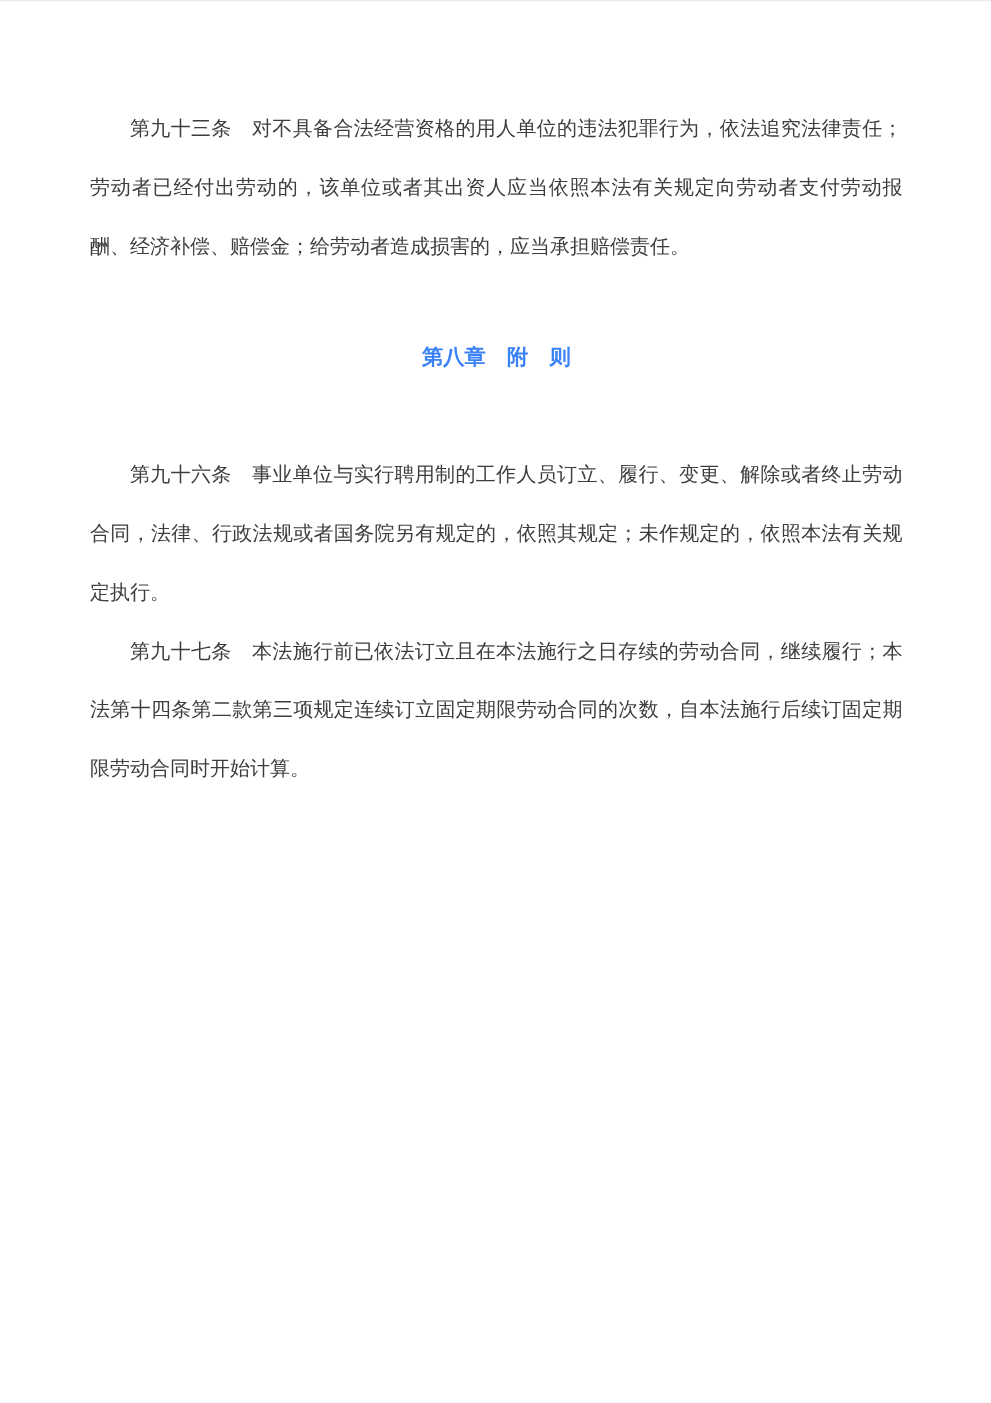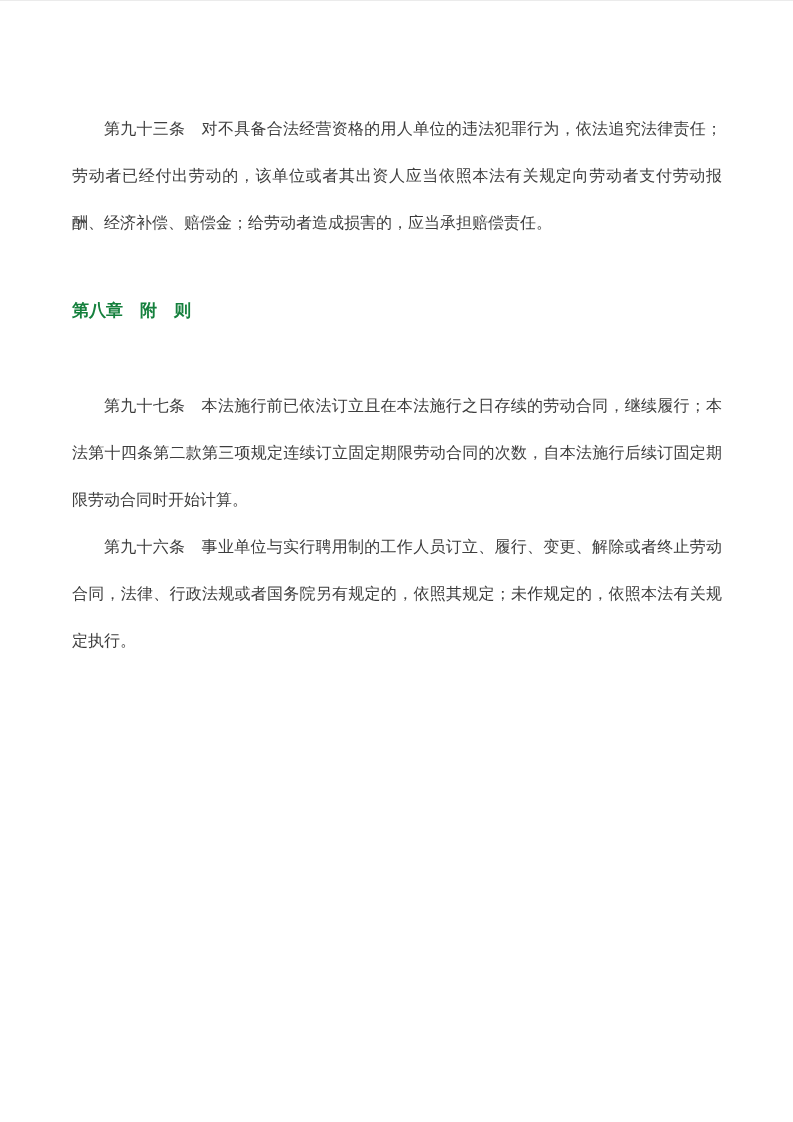--- a/index.html
+++ b/index.html
@@ -10,50 +10,51 @@
     box-sizing: border-box;
     background: #ffffff;
     border-top: 1px solid #ebebeb;      
     overflow: hidden;
     font-family: "Liberation Sans", "DejaVu Sans", sans-serif;
   }
   .page {
     box-sizing: border-box;
     width: 793px;
     height: 1121px;
-    padding: 104px 71px 0 72px;
+    padding: 79px 71px 0 72px;
     color: #3d3d3d;
   }
   .para {
     margin: 0;
     font-size: 16px;
     line-height: 47px;
     text-align: justify;
     text-justify: inter-ideograph;
     text-indent: 32px;                  
     word-break: break-all;
   }
   .chapter-heading {
     margin: 41px 0 48px 0;
     font-size: 17px;
     font-weight: bold;
     line-height: 47px;
+    text-align: center;
     text-indent: 0;
-    color: #15803d;
+    color: #3b82f6;
   }
 </style>
 </head>
 <body>
 
 <div class="page">
 
   <p class="para">第九十三条　对不具备合法经营资格的用人单位的违法犯罪行为，依法追究法律责任；劳动者已经付出劳动的，该单位或者其出资人应当依照本法有关规定向劳动者支付劳动报酬、经济补偿、赔偿金；给劳动者造成损害的，应当承担赔偿责任。</p>
 
 
 
   <h2 class="chapter-heading">第八章　附　则</h2>
 
+  <p class="para">第九十六条　事业单位与实行聘用制的工作人员订立、履行、变更、解除或者终止劳动合同，法律、行政法规或者国务院另有规定的，依照其规定；未作规定的，依照本法有关规定执行。</p>
+
   <p class="para">第九十七条　本法施行前已依法订立且在本法施行之日存续的劳动合同，继续履行；本法第十四条第二款第三项规定连续订立固定期限劳动合同的次数，自本法施行后续订固定期限劳动合同时开始计算。</p>
-
-  <p class="para">第九十六条　事业单位与实行聘用制的工作人员订立、履行、变更、解除或者终止劳动合同，法律、行政法规或者国务院另有规定的，依照其规定；未作规定的，依照本法有关规定执行。</p>
 
 
 </div>
 
 </body></html>

